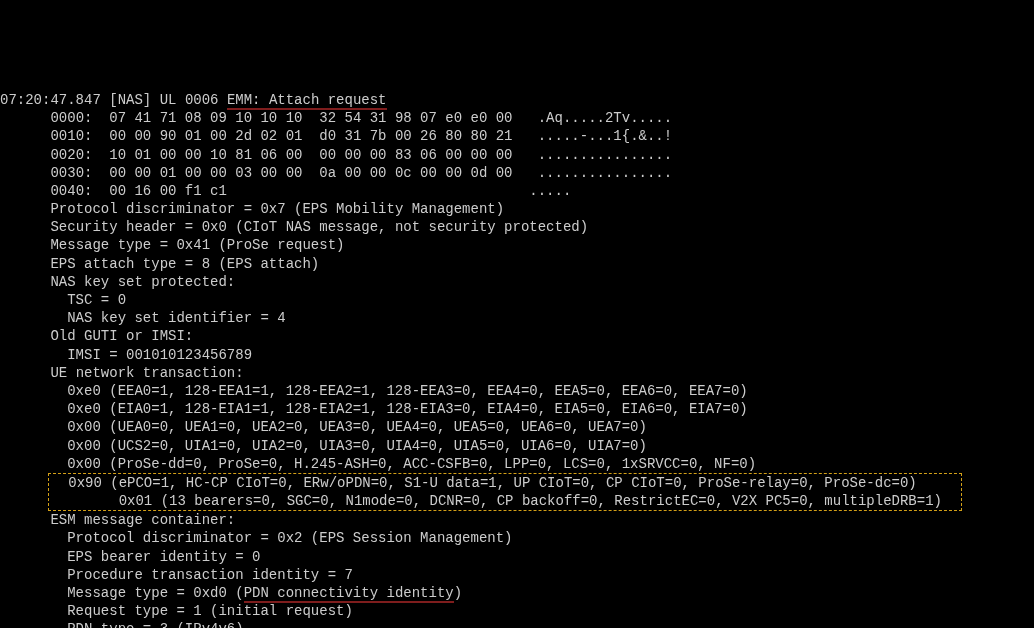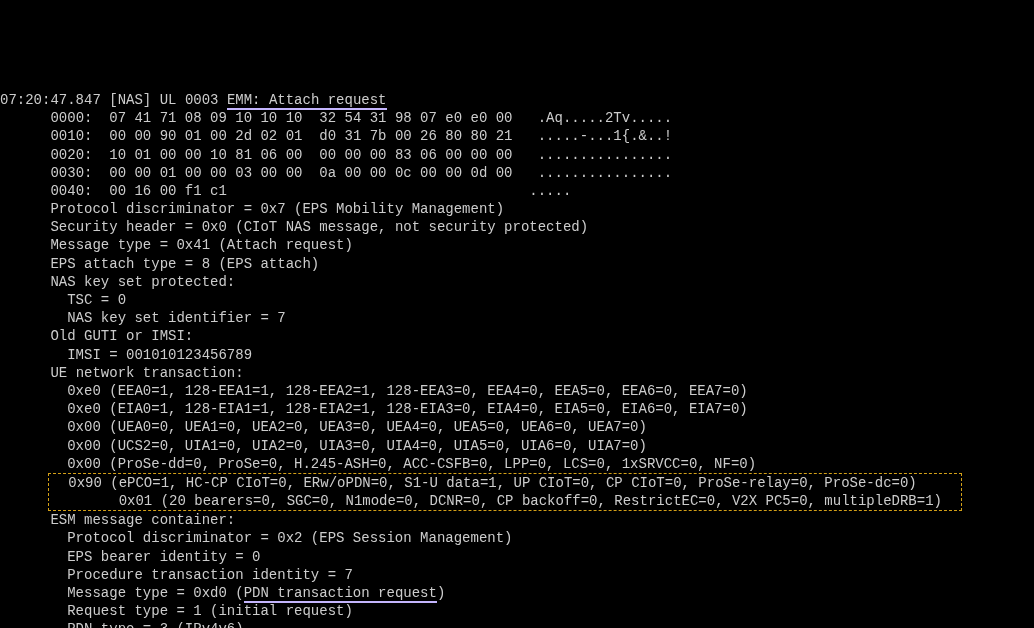--- a/index.html
+++ b/index.html
@@ -10,65 +10,65 @@
       line-height: 1.3;
       margin: 0;
       padding: 0;
       white-space: pre;
       overflow: hidden;
     }
     .line {
       white-space: pre;
     }
     .underline-yellow {
-      border-bottom: 2px solid #c4b5fd;
+      border-bottom: 2px solid #7f1d1d;
     }
     .dashed-box {
       border: 1px dashed #d4a017;
       display: inline-block;
       padding: 0 2px;
       margin-left: -2px;
     }
     .content {
       padding: 0 0 0 0;
     }
   </style>
 </head>
 <body>
 
 
 
 <div class="content">
-<span class="line"><span>07:20:47.847</span> <span>[NAS]</span> <span>UL</span> <span>0003</span> <span class="underline-yellow">EMM: Attach request</span></span>
+<span class="line"><span>07:20:47.847</span> <span>[NAS]</span> <span>UL</span> <span>0006</span> <span class="underline-yellow">EMM: Attach request</span></span>
 <span class="line">      <span>0000:</span><span>  07 41 71 08 09 10 10 10  32 54 31 98 07 e0 e0 00</span><span>   .Aq.....2Tv.....</span></span>
 <span class="line">      <span>0010:</span><span>  00 00 90 01 00 2d 02 01  d0 31 7b 00 26 80 80 21</span><span>   .....-...1{.&amp;..!</span></span>
 <span class="line">      <span>0020:</span><span>  10 01 00 00 10 81 06 00  00 00 00 83 06 00 00 00</span><span>   ................</span></span>
 <span class="line">      <span>0030:</span><span>  00 00 01 00 00 03 00 00  0a 00 00 0c 00 00 0d 00</span><span>   ................</span></span>
 <span class="line">      <span>0040:</span><span>  00 16 00 f1 c1</span><span>                                    .....</span></span>
 <span class="line">      <span>Protocol discriminator = 0x7 (EPS Mobility Management)</span></span>
 <span class="line">      <span>Security header = 0x0 (CIoT NAS message, not security protected)</span></span>
-<span class="line">      <span>Message type = 0x41 (Attach request)</span></span>
+<span class="line">      <span>Message type = 0x41 (ProSe request)</span></span>
 <span class="line">      <span>EPS attach type = 8 (EPS attach)</span></span>
 <span class="line">      <span>NAS key set protected:</span></span>
 <span class="line">        <span>TSC = 0</span></span>
-<span class="line">        <span>NAS key set identifier = 7</span></span>
+<span class="line">        <span>NAS key set identifier = 4</span></span>
 <span class="line">      <span>Old GUTI or IMSI:</span></span>
 <span class="line">        <span>IMSI = 001010123456789</span></span>
 <span class="line">      <span>UE network transaction:</span></span>
 <span class="line">        <span>0xe0 (EEA0=1, 128-EEA1=1, 128-EEA2=1, 128-EEA3=0, EEA4=0, EEA5=0, EEA6=0, EEA7=0)</span></span>
 <span class="line">        <span>0xe0 (EIA0=1, 128-EIA1=1, 128-EIA2=1, 128-EIA3=0, EIA4=0, EIA5=0, EIA6=0, EIA7=0)</span></span>
 <span class="line">        <span>0x00 (UEA0=0, UEA1=0, UEA2=0, UEA3=0, UEA4=0, UEA5=0, UEA6=0, UEA7=0)</span></span>
 <span class="line">        <span>0x00 (UCS2=0, UIA1=0, UIA2=0, UIA3=0, UIA4=0, UIA5=0, UIA6=0, UIA7=0)</span></span>
 <span class="line">        <span>0x00 (ProSe-dd=0, ProSe=0, H.245-ASH=0, ACC-CSFB=0, LPP=0, LCS=0, 1xSRVCC=0, NF=0)</span></span>
 <span class="line">      <span class="dashed-box">  <span>0x90 (ePCO=1, HC-CP CIoT=0, ERw/oPDN=0, S1-U data=1, UP CIoT=0, CP CIoT=0, ProSe-relay=0, ProSe-dc=0)</span>
-        <span>0x01 (20 bearers=0, SGC=0, N1mode=0, DCNR=0, CP backoff=0, RestrictEC=0, V2X PC5=0, multipleDRB=1)</span>  </span></span>
+        <span>0x01 (13 bearers=0, SGC=0, N1mode=0, DCNR=0, CP backoff=0, RestrictEC=0, V2X PC5=0, multipleDRB=1)</span>  </span></span>
 <span class="line">      <span>ESM message container:</span></span>
 <span class="line">        <span>Protocol discriminator = 0x2 (EPS Session Management)</span></span>
 <span class="line">        <span>EPS bearer identity = 0</span></span>
 <span class="line">        <span>Procedure transaction identity = 7</span></span>
-<span class="line">        <span>Message type = 0xd0 (</span><span class="underline-yellow">PDN transaction request</span><span>)</span></span>
+<span class="line">        <span>Message type = 0xd0 (</span><span class="underline-yellow">PDN connectivity identity</span><span>)</span></span>
 <span class="line">        <span>Request type = 1 (initial request)</span></span>
 <span class="line">        <span>PDN type = 3 (IPv4v6)</span></span>
 
 </div>
 
 
 
 
 </body></html>

